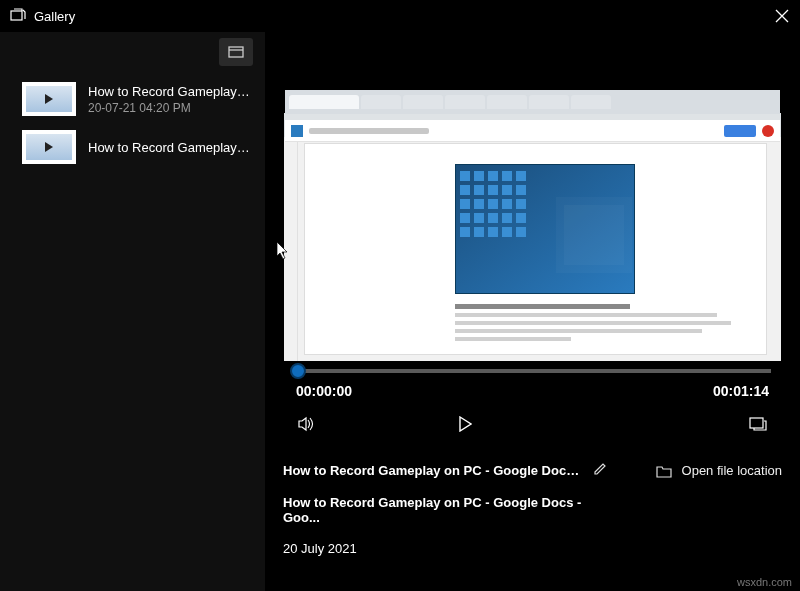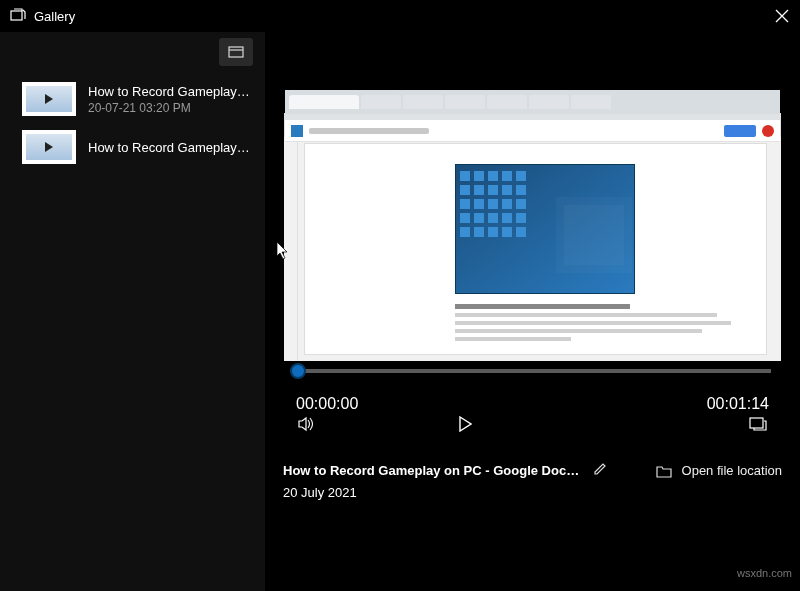--- a/index.html
+++ b/index.html
@@ -123,32 +123,32 @@
   .textlines div:nth-child(1){width:60%;background:#888;height:5px;}
   .seek {
     position:absolute; left:10px; right:10px; top:322px; height:4px;
     background:#5a5a5a;
   }
   .seek-knob {
     position:absolute; left:-4px; top:-6px;
     width:16px;height:16px;border-radius:50%;
     background:#0f6cbd; border:2px solid #063a66;
   }
-  .times { position:absolute; left:12px; right:12px; top:348px; display:flex; justify-content:space-between; font-size:16px;}
+  .times { position:absolute; left:12px; right:12px; top:336px; display:flex; justify-content:space-between; font-size:14px;font-weight:bold;}
   .controls { position:absolute; left:12px; right:12px; top:366px; display:flex; align-items:center; font-size:13px;}
   .ctrl { width:22px;height:22px; display:flex; align-items:center; justify-content:center; cursor:pointer;}
   .ctrl.play { margin:0 auto; }
   .ctrl.full { margin-left:auto;}
   .details { display:flex; gap:40px; padding-top:20px; font-size:13px;}
-  .details-left { flex:1; display:flex; flex-direction:column; gap:6px;}
+  .details-left { flex:1; display:flex; flex-direction:column; gap:16px;}
   .title-row{display:flex;align-items:center;gap:10px;}
   .title-row span{font-weight:600; white-space:nowrap; overflow:hidden; text-overflow:ellipsis; max-width:300px;}
   .details-right { display:flex; flex-direction:column; gap:10px; color:#eee; padding-top:2px;}
   .action{display:flex;align-items:flex-end;gap:10px;cursor:pointer;font-size:13px;}
-  .watermark{position:absolute;right:8px;bottom:12px;font-size:11px;color:#777;}
+  .watermark{position:absolute;right:8px;bottom:3px;font-size:11px;color:#777;}
   .cursor{position:absolute;left:276px;top:241px;pointer-events:none;}
   .tabs{position:absolute;top:-54px;left:-20px;right:-14px;height:24px;display:flex;gap:2px;padding:2px 4px;align-items:center;background:#d8dde2;}
   .tab{height:14px;border-radius:3px 3px 0 0;background:#f4f6f8;}
   .share-btn{height:12px;width:32px;background:#3a80e0;border-radius:2px;}
   .toolbar{position:absolute;top:-24px;left:-20px;right:-14px;height:22px;background:#fff;border-bottom:1px solid #e2e2e2;display:flex;align-items:center;gap:6px;padding:0 6px;}
   .docicon{width:12px;height:12px;background:#2a7bbf;}
   .red-dot{width:12px;height:12px;border-radius:50%;background:#d93025;}
 </style>
 </head>
 <body>
@@ -180,21 +180,21 @@
         </svg>
     </div>
     <div class="item">
       <div class="thumb">
           <div class="thumb-inner">
             <div class="play-triangle"></div>
           </div>
         </div>
       <div class="item-text">
         <div class="t1">How to Record Gameplay on...</div>
-        <div class="t2">20-07-21 03:20 PM</div>
+        <div class="t2">20-07-21 04:20 PM</div>
       </div>
     </div>
     <div class="item">
       <div class="thumb">
           <div class="thumb-inner">
             <div class="play-triangle"></div>
           </div>
         </div>
       <div class="item-text">
         <div class="t1">How to Record Gameplay on...</div>
@@ -293,20 +293,21 @@
     <div class="details">
       <div class="details-left">
         <div class="title-row">
           <span style="font-weight:600">How to Record Gameplay on PC - Google Docs...</span>
           <span>
             <svg width="15" height="15" viewBox="0 0 15 15">
                 <path d="M2 11 L10 3 L12 5 L4 13 L2 13 Z" fill="none" stroke="#ddd" stroke-width="1.2"></path>
               </svg>
           </span>
         </div>
+        <div style="font-weight:600">How to Record Gameplay on PC - Google Docs - Goo...</div>
         <div style="font-weight:400">20 July 2021</div>
       </div>
       <div class="details-right">
         <div class="action">
           <svg width="16" height="13" viewBox="0 0 16 13">
               <path d="M1 2 L6 2 L7 4 L15 4 L15 12 L1 12 Z" fill="none" stroke="#ddd" stroke-width="1.2"></path>
             </svg>
           <span>Open file location</span>
         </div>
       </div>

